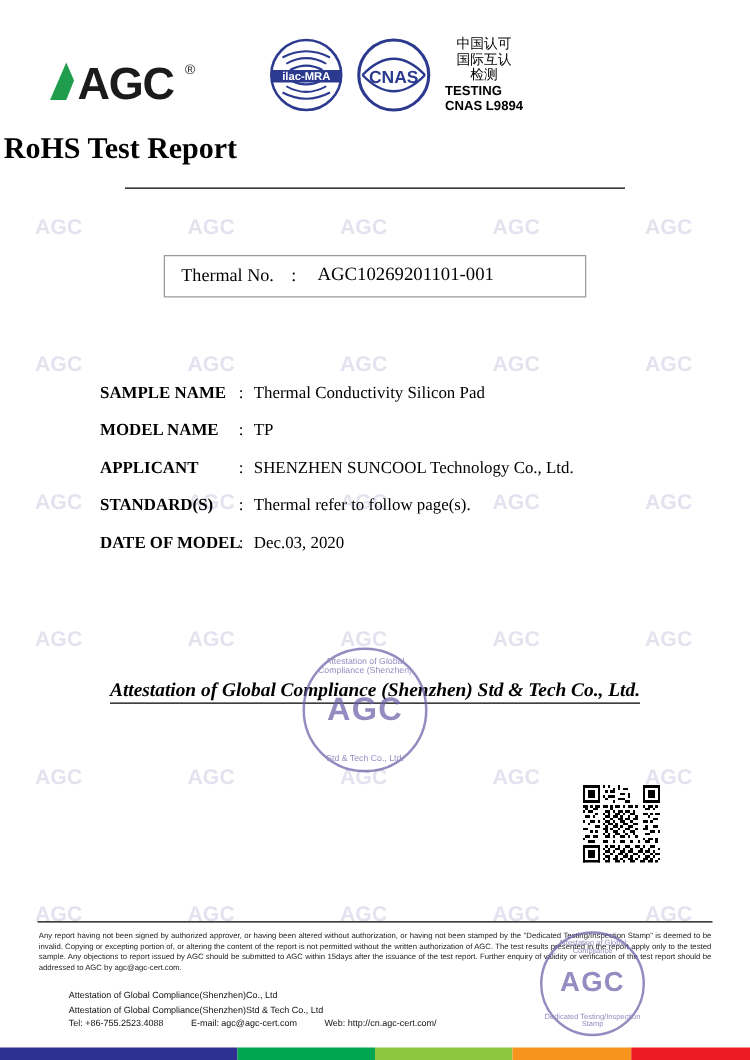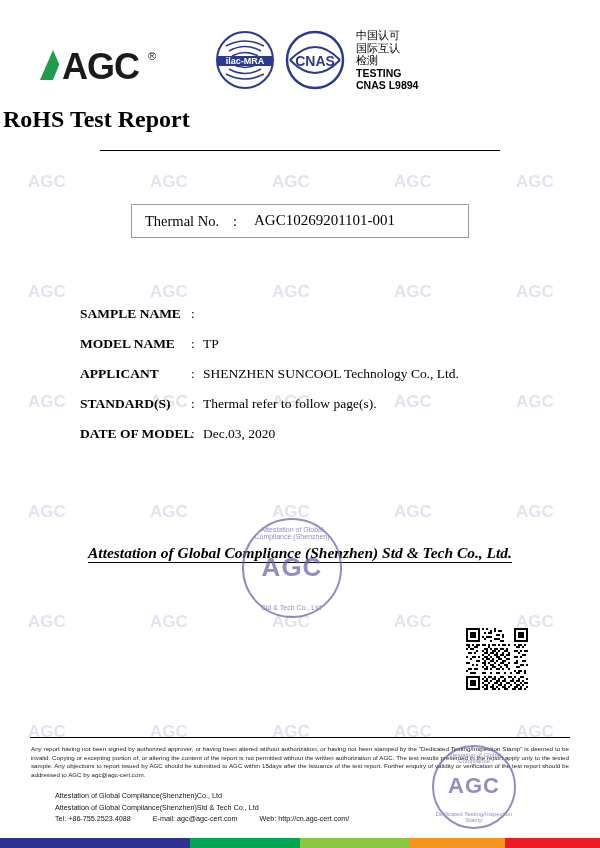--- a/index.html
+++ b/index.html
@@ -88,21 +88,21 @@
   }
   .cnas-text {
     position: absolute;
     left: 356px;
     top: 15px;
     font-family: "Liberation Sans", sans-serif;
     line-height: 12.5px;
     font-size: 10.5px;
     color: #000;
   }
-  .cnas-text .cn { font-size: 11px; }
+  .cnas-text .cn { font-size: 11px; text-align: center; }
   .cnas-text .bold { font-weight: bold; }
 
   
   .title {
     position: absolute;
     top: 106px;
     left: 3px;
     width: 600px;
     text-align: left;
     font-size: 24px;
@@ -439,20 +439,21 @@
     <div class="wm" style="left:150px; top:572px;">AGC</div>
     <div class="wm" style="left:272px; top:572px;">AGC</div>
     <div class="wm" style="left:394px; top:572px;">AGC</div>
     <div class="wm" style="left:516px; top:572px;">AGC</div>
   </div>
 
   <div class="fields">
     <div class="field-row">
       <div class="field-label">SAMPLE NAME</div>
       <div class="field-colon">:</div>
+      <div class="field-value">Thermal  Conductivity Silicon Pad</div>
     </div>
     <div class="field-row">
       <div class="field-label">MODEL NAME</div>
       <div class="field-colon">:</div>
       <div class="field-value">TP</div>
     </div>
     <div class="field-row">
       <div class="field-label">APPLICANT</div>
       <div class="field-colon">:</div>
       <div class="field-value">SHENZHEN  SUNCOOL  Technology Co., Ltd.</div>

